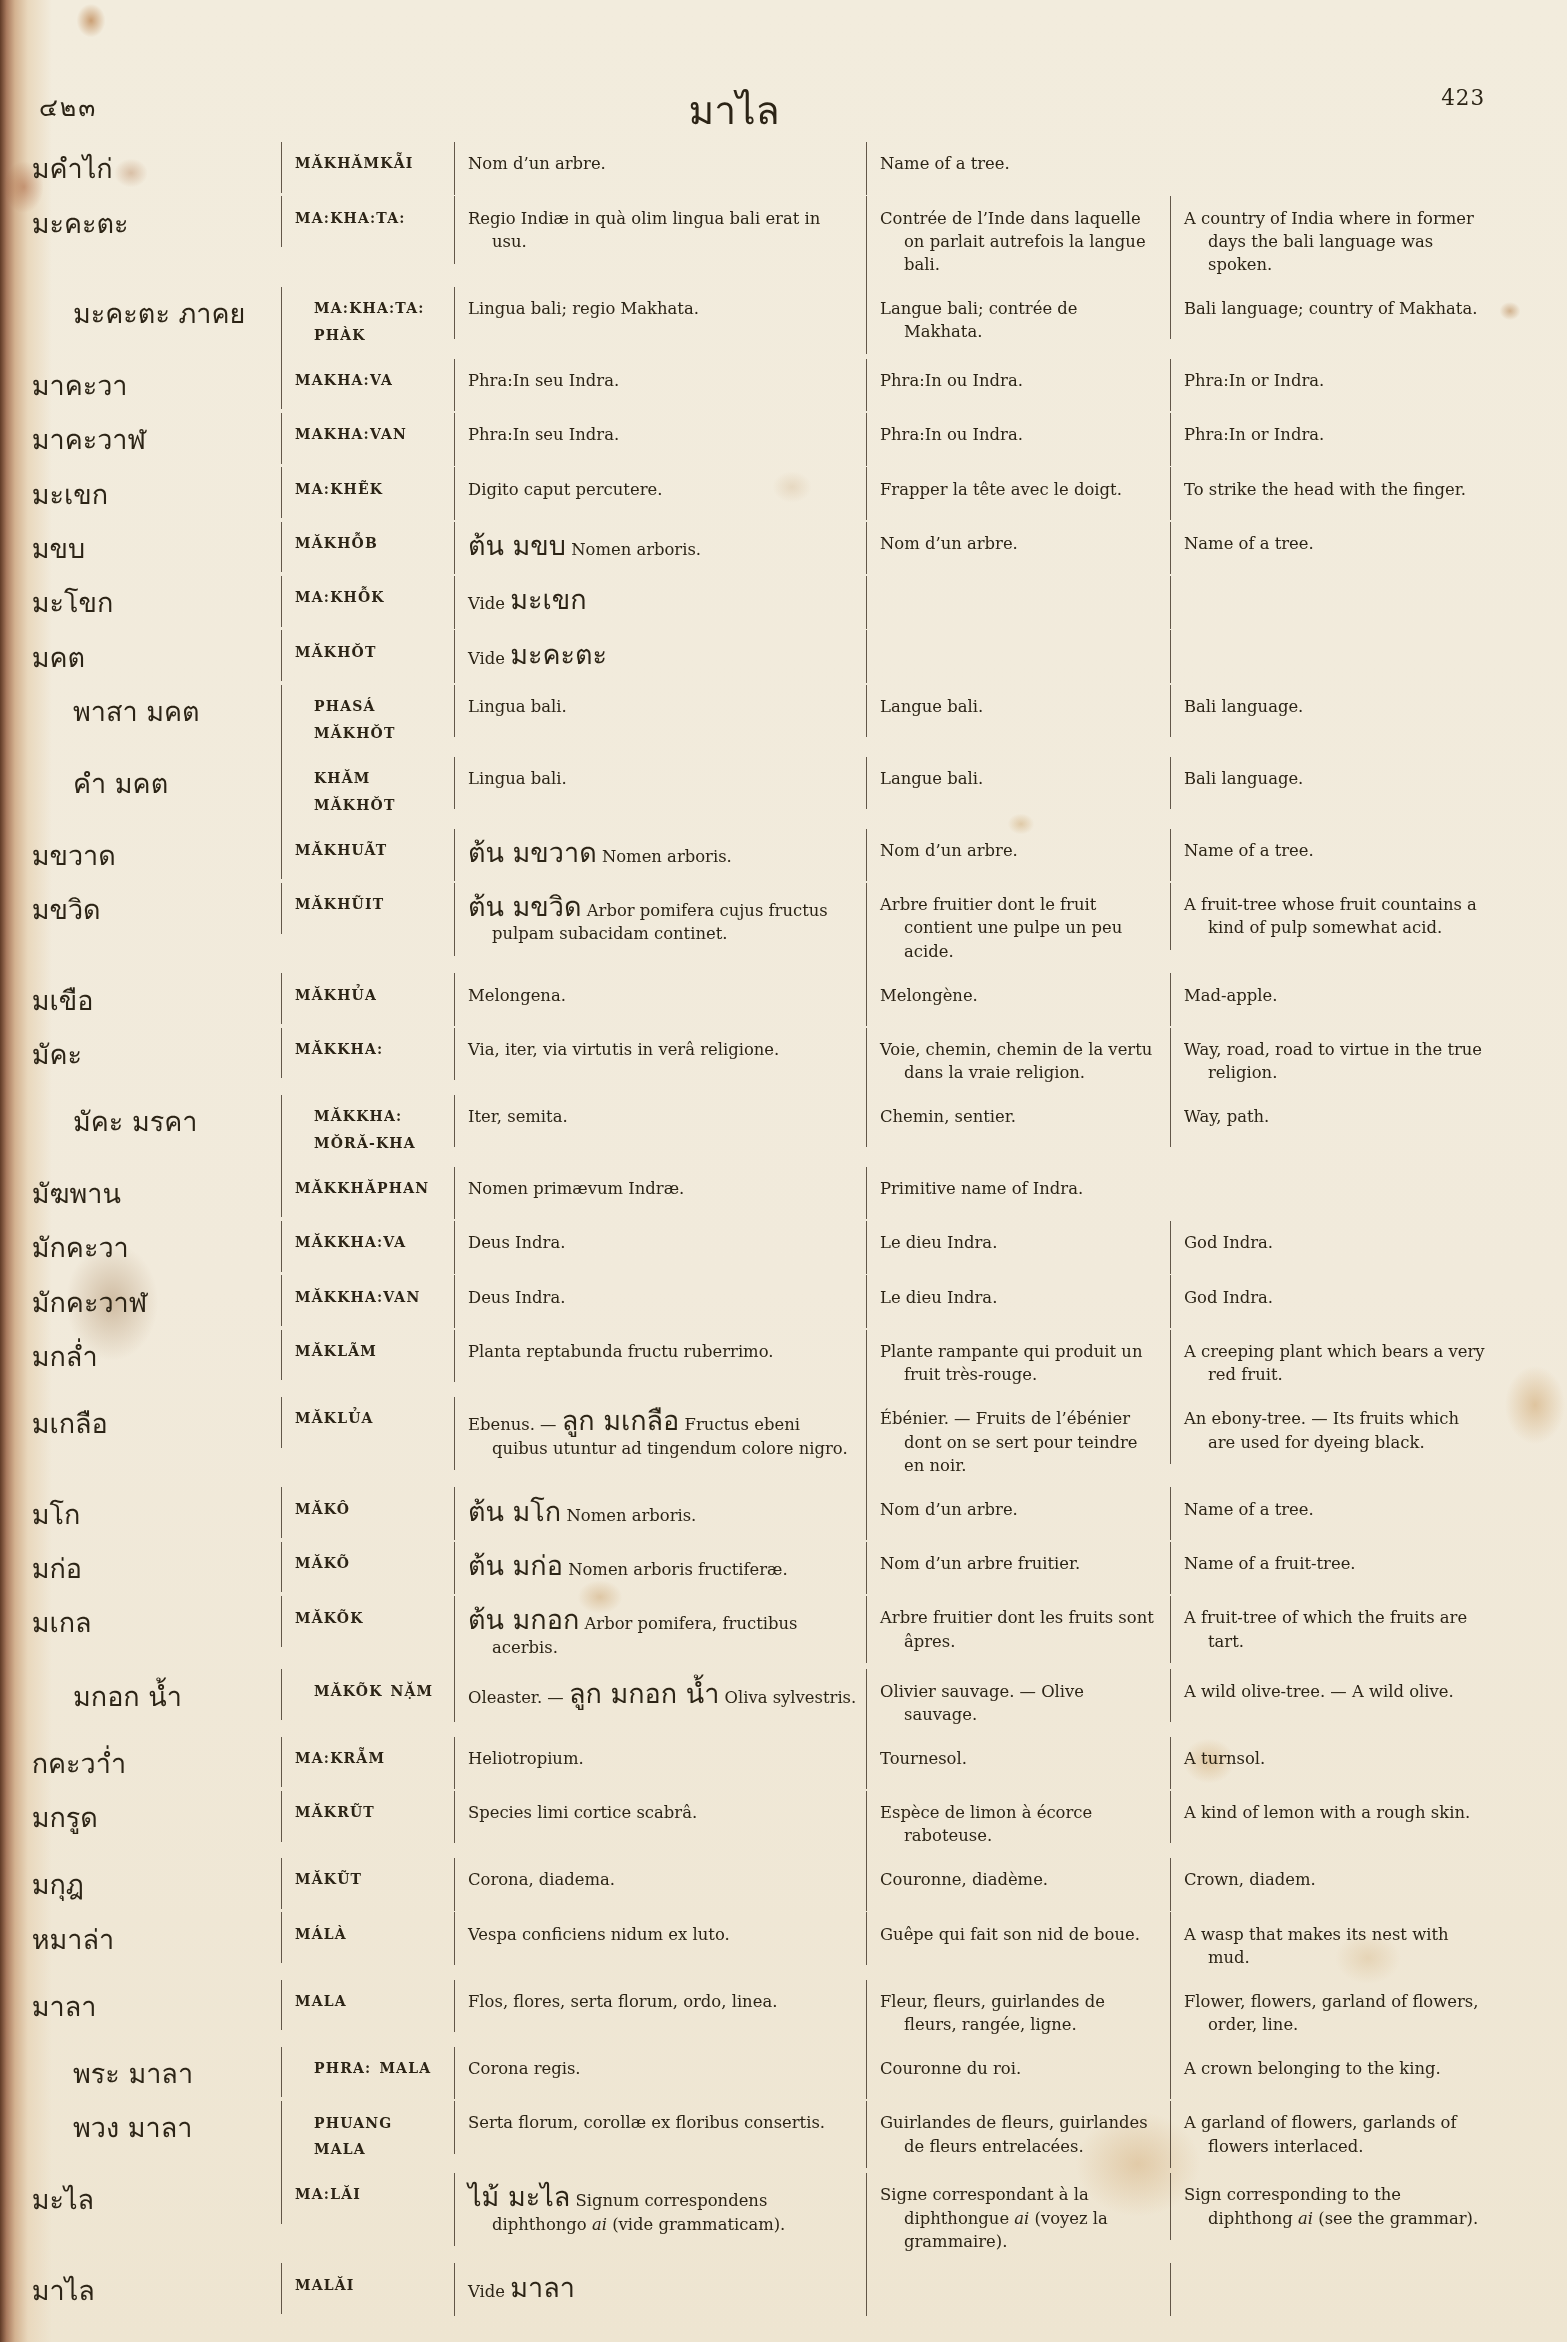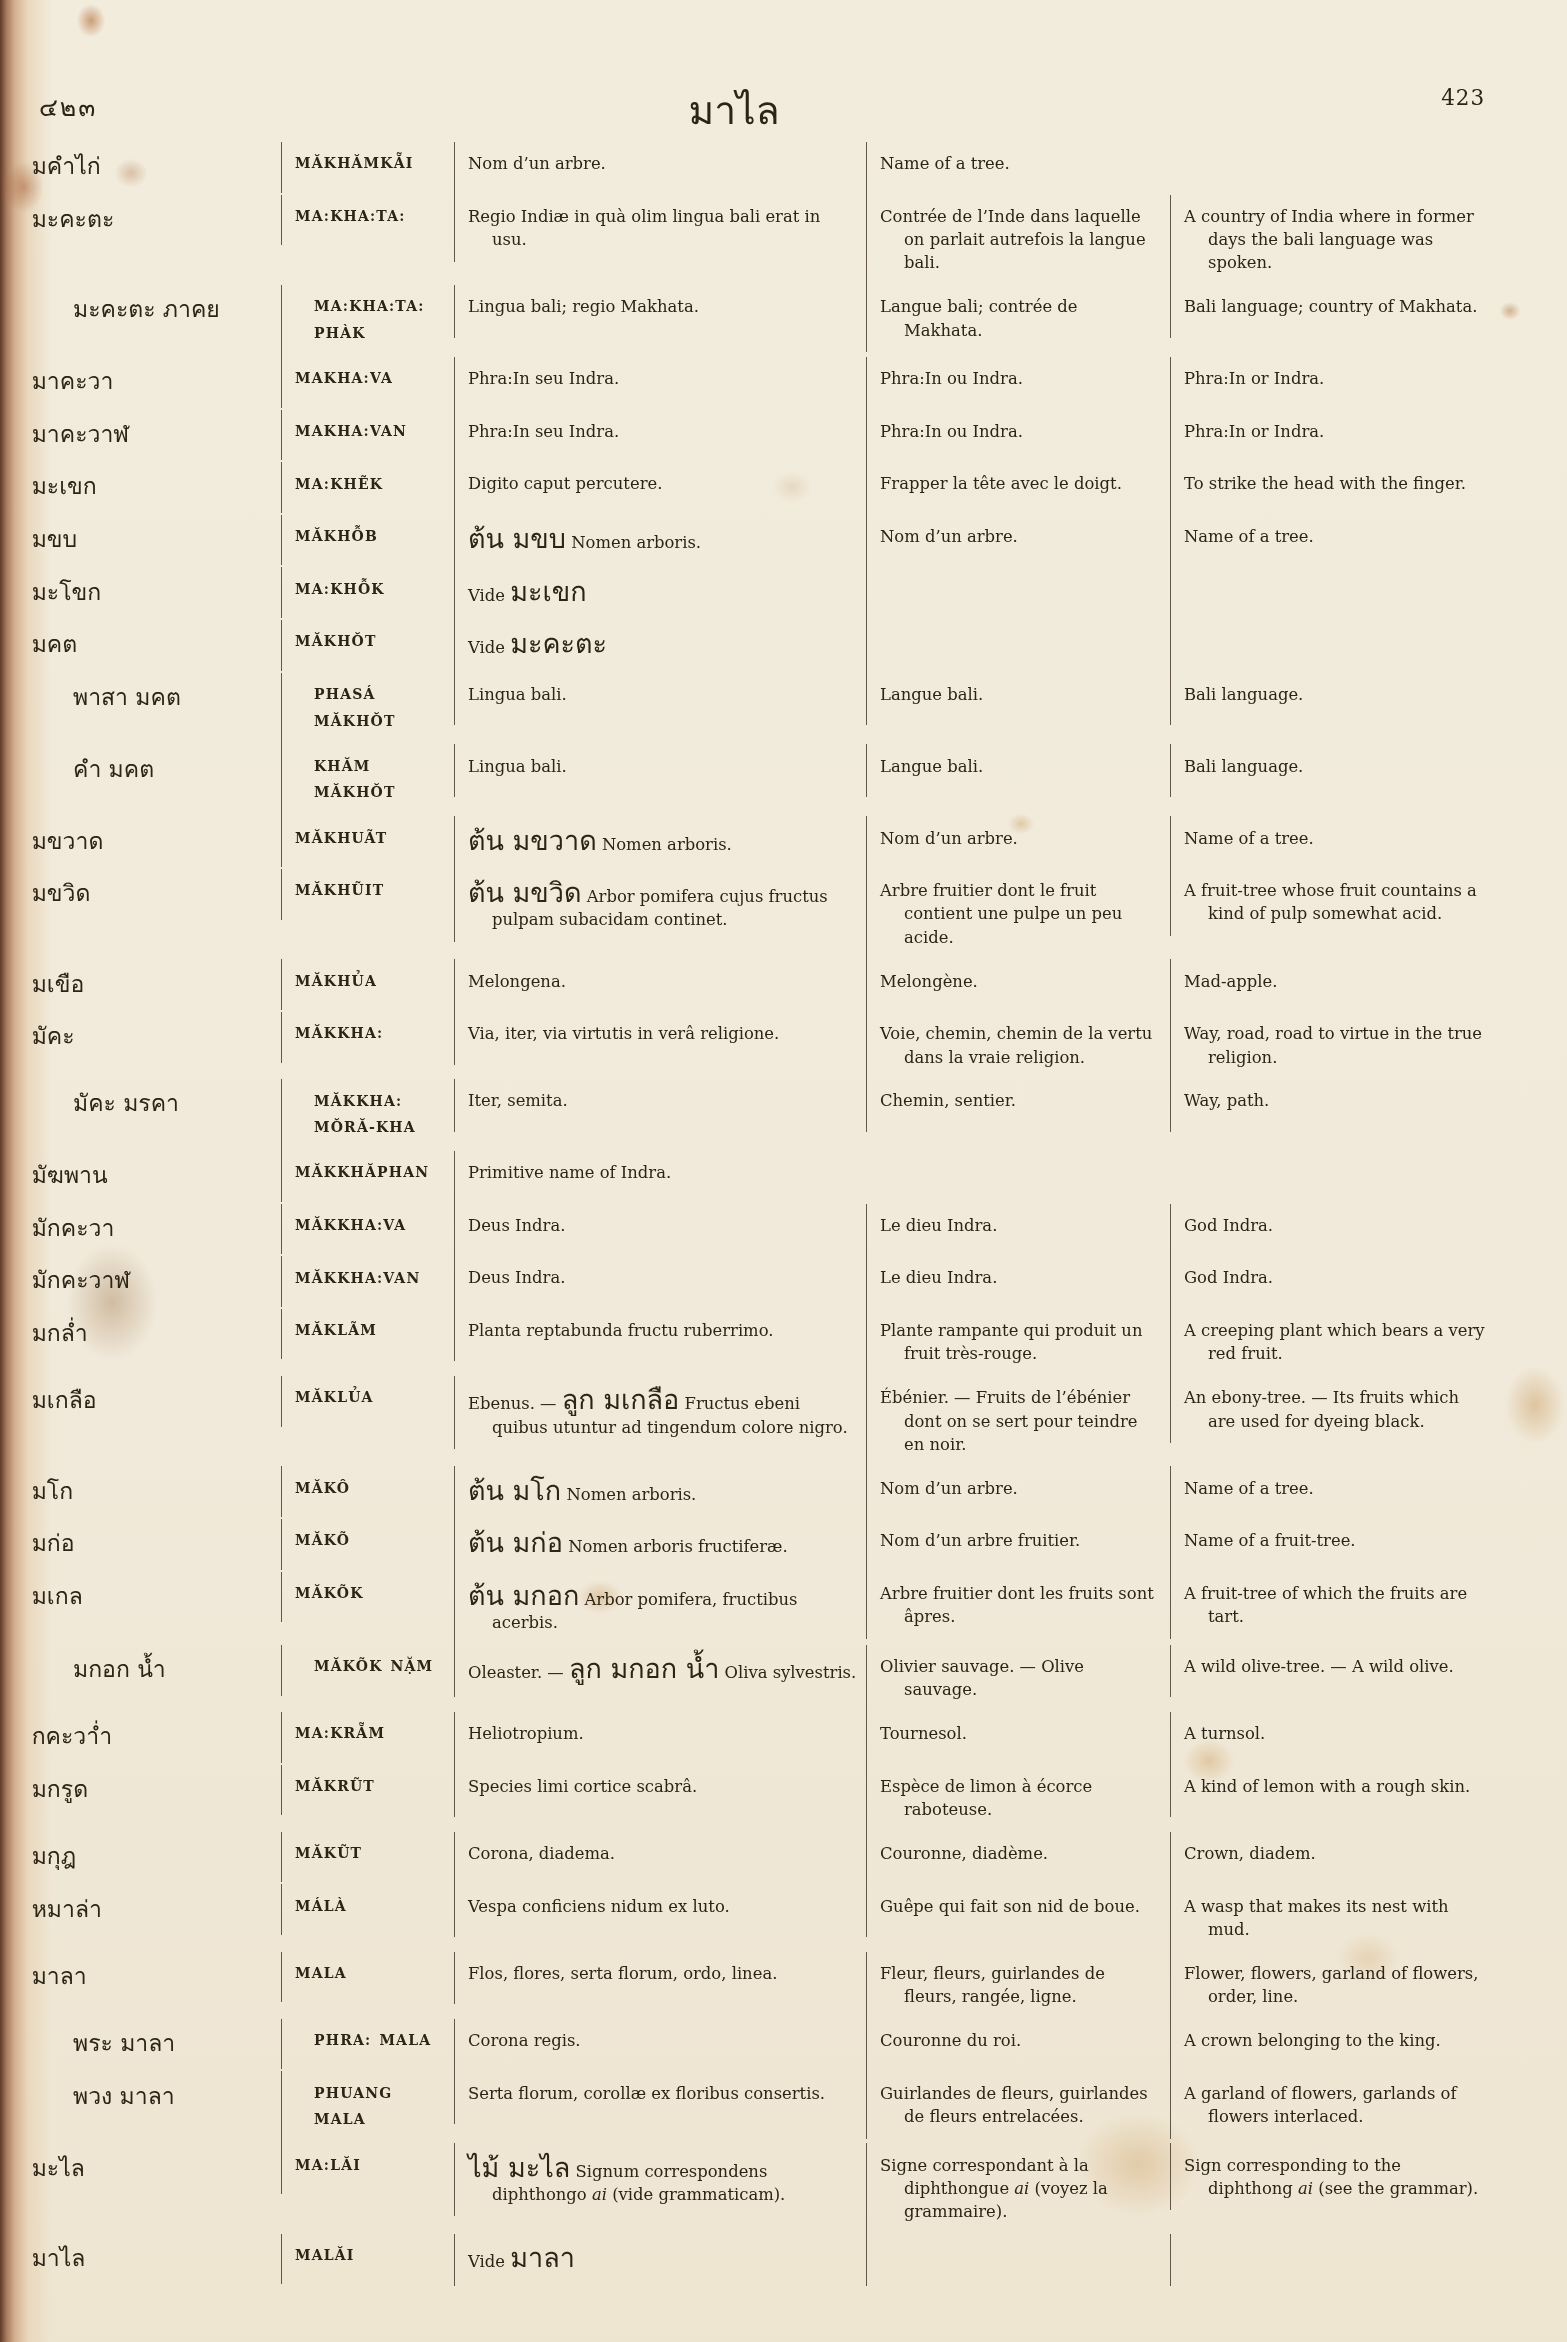--- a/index.html
+++ b/index.html
@@ -24,21 +24,21 @@
       linear-gradient(180deg,#f2ecdd 0%,#f1eadb 55%,#eee5d1 100%);
   }
   .hdr{position:absolute;top:79px;left:39px;right:82px;height:56px;}
   .pg-thai{position:absolute;left:0;top:7.5px;font-family:"DejaVu Sans",sans-serif;font-size:25px;letter-spacing:1.9px;}
   .run-head{position:absolute;left:695px;top:0;transform:translateX(-50%);font-family:"DejaVu Sans",sans-serif;font-size:39px;}
   .pg-num{position:absolute;right:0;top:5.6px;font-size:21.5px;letter-spacing:0.9px;}
   .tbl{position:absolute;left:28px;right:67px;top:142px;}
   .row{display:grid;grid-template-columns:253px 173px 412px 304px 1fr;align-items:start;}
   .cell{padding:10.3px 9.4px 10.3px 13px;min-height:32px;}
   .cell + .cell{border-left:0.9px solid rgba(62,50,36,.8);}
-  .thai-w{font-family:"DejaVu Sans",sans-serif;font-size:23px;line-height:1.25;padding-left:3.7px;}
+  .thai-w{font-family:"DejaVu Sans",sans-serif;font-size:27px;line-height:1.25;padding-left:3.7px;}
   .row.indent .thai-w{padding-left:45px;}
   .row.indent .roman{padding-left:32px;}
   .roman{font-weight:700;font-size:14px;letter-spacing:1.2px;line-height:1.9;padding-top:8.4px;word-spacing:1.9px;}
   .def{font-size:16.4px;line-height:1.42;padding-left:37px;text-indent:-24px;}
   .seg-r{}
   .seg-i{font-style:italic;}
   .seg-th{font-family:"DejaVu Sans",sans-serif;font-size:27px;line-height:1.0;}
 </style>
 </head>
 <body>
@@ -173,20 +173,21 @@
     <div class="cell thai-w">มัคะ มรคา</div>
     <div class="cell roman">MĂKKHA: MŎRĂ-KHA</div>
     <div class="cell def latin"><span class="seg-r">Iter, semita.</span></div>
     <div class="cell def french"><span class="seg-r">Chemin, sentier.</span></div>
     <div class="cell def english"><span class="seg-r">Way, path.</span></div>
   </div>
 
   <div class="row">
     <div class="cell thai-w">มัฆพาน</div>
     <div class="cell roman">MĂKKHĂPHAN</div>
+    <div class="cell def latin"><span class="seg-r">Nomen primævum Indræ.</span></div>
     <div class="cell def english"><span class="seg-r">Primitive name of Indra.</span></div>
   </div>
 
   <div class="row">
     <div class="cell thai-w">มักคะวา</div>
     <div class="cell roman">MĂKKHA:VA</div>
     <div class="cell def latin"><span class="seg-r">Deus Indra.</span></div>
     <div class="cell def french"><span class="seg-r">Le dieu Indra.</span></div>
     <div class="cell def english"><span class="seg-r">God Indra.</span></div>
   </div>

